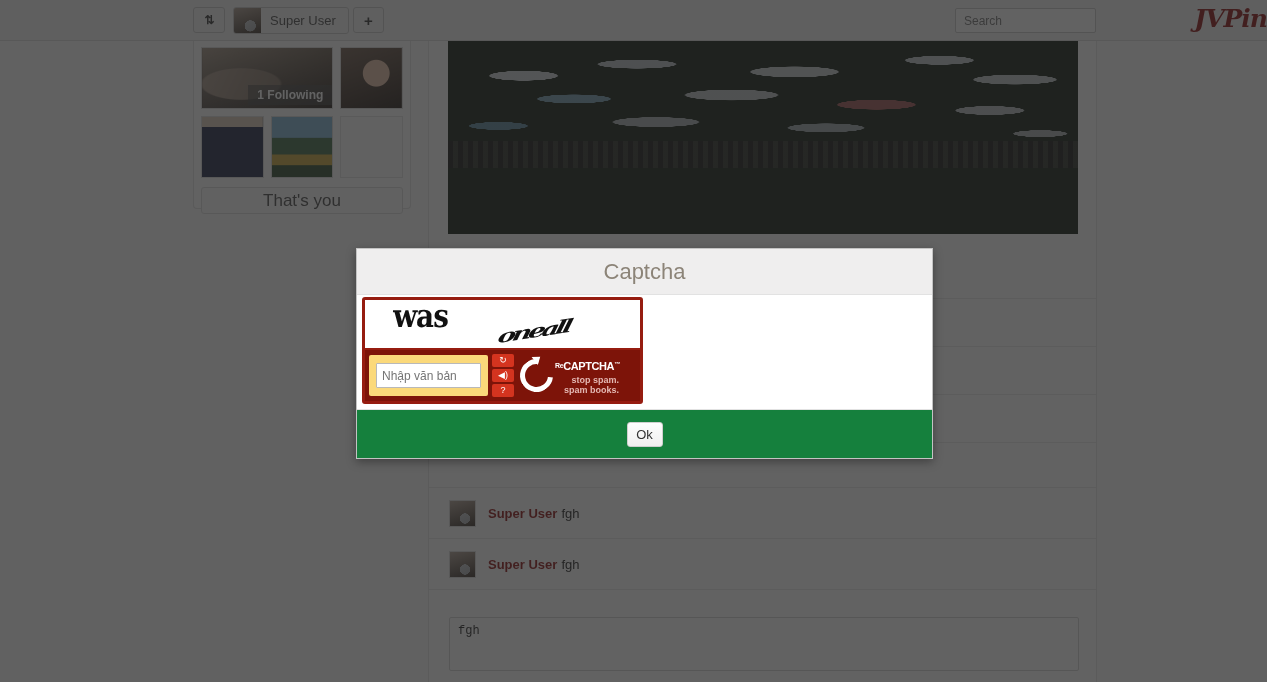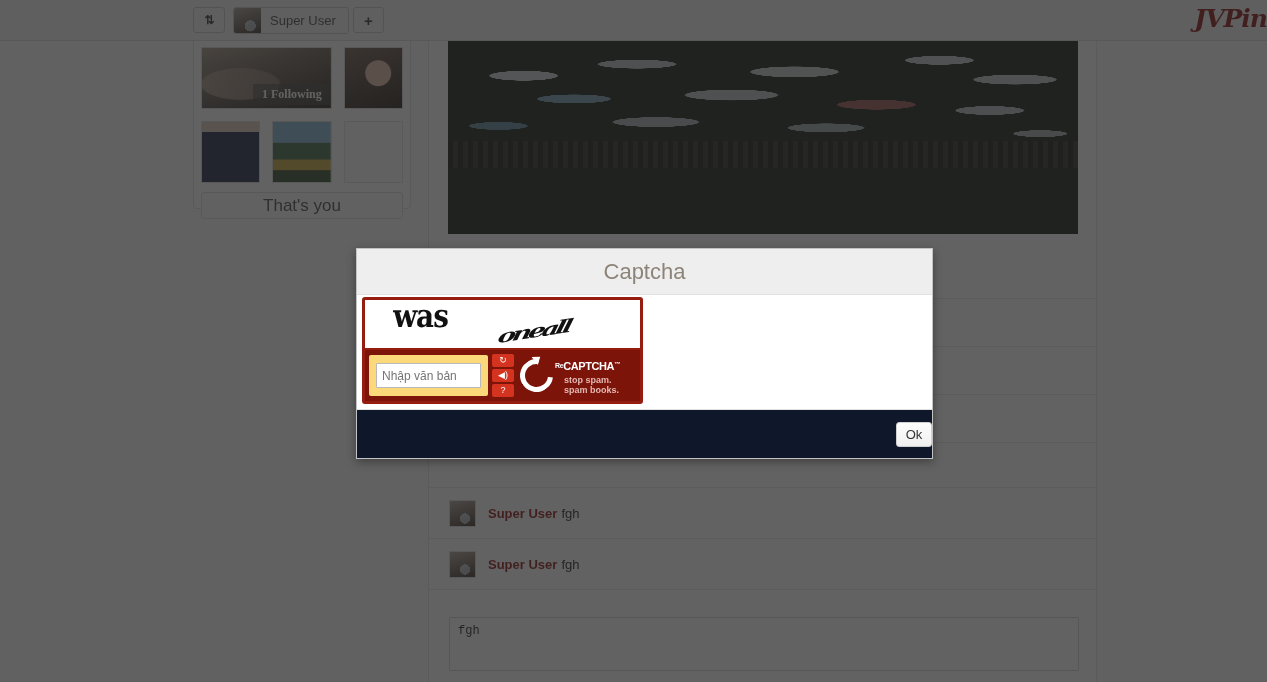--- a/index.html
+++ b/index.html
@@ -85,22 +85,21 @@
     width: 218px; height: 168px;
     background: #fdfdfd;
     border: 1px solid #e0e0e0;
     border-top: none;
     border-radius: 0 0 4px 4px;
     padding: 6px 7px 8px 7px;
   }
   .thumb-grid {
     display: grid;
     grid-template-columns: repeat(3, 1fr);
-    gap: 12px;
-    font-family: Liberation Serif, serif;
+    gap: 7px;
   }
   .thumb {
     position: relative;
     height: 62px;
     border: 1px solid #dcdcdc;
     background-size: cover;
     background-position: center;
     overflow: hidden;
   }
   .thumb.wide { grid-column: span 2; }
@@ -260,23 +259,23 @@
   .modal-title {
     font-size: 22px; color: #8c8478; font-weight: normal;
   }
   .modal-body {
     height: 114px;
     background: #ffffff;
     padding: 2px 0 0 5px;
   }
   .modal-foot {
     height: 49px;
-    background: #0f172a;
+    background: #15803d;
     border-top: 1px solid #e2e2e2;
-    display: flex; align-items: center; justify-content: flex-end;
+    display: flex; align-items: center; justify-content: center;
   }
   .ok-btn {
     width: 36px; height: 25px;
     border: 1px solid #cfcfcf;
     background: linear-gradient(#fdfdfd, #f0f0f0);
     border-radius: 3px;
     font-size: 13px; color: #333;
     font-family: "Liberation Sans", sans-serif;
     cursor: pointer;
   }
@@ -374,20 +373,21 @@
     white-space: nowrap;
   }
   .rc-re { font-size: 7px; vertical-align: 2px; }
   .rc-tm { font-size: 6px; vertical-align: 4px; }
   .rc-tag {
     position: absolute; left: 46px; top: 20px;
     font-size: 9px; font-weight: bold;
     color: #e4b8b3;
     line-height: 10px;
     white-space: nowrap;
+    text-align: right;
   }
 </style>
 </head>
 <body>
 
 <div id="page">
 
   <div class="header">
 
     <div class="hdr-btn" id="btn-sort">
@@ -398,20 +398,21 @@
       <span class="user-avatar"></span>
       <span class="user-name">Super User</span>
     </div>
 
     <div class="hdr-btn" id="btn-add">
       <span class="plus-glyph">+</span>
     </div>
 
     <div class="brand">JVPin</div>
 
+    <input class="search-box" type="text" placeholder="Search" style="">
   </div>
 
   <div class="body-area">
 
     <div class="sidebar-card">
       <div class="thumb-grid">
         <div class="thumb wide th-boots">
           <span class="following-badge">1 Following</span>
         </div>
         <div class="thumb th-woman"></div>

